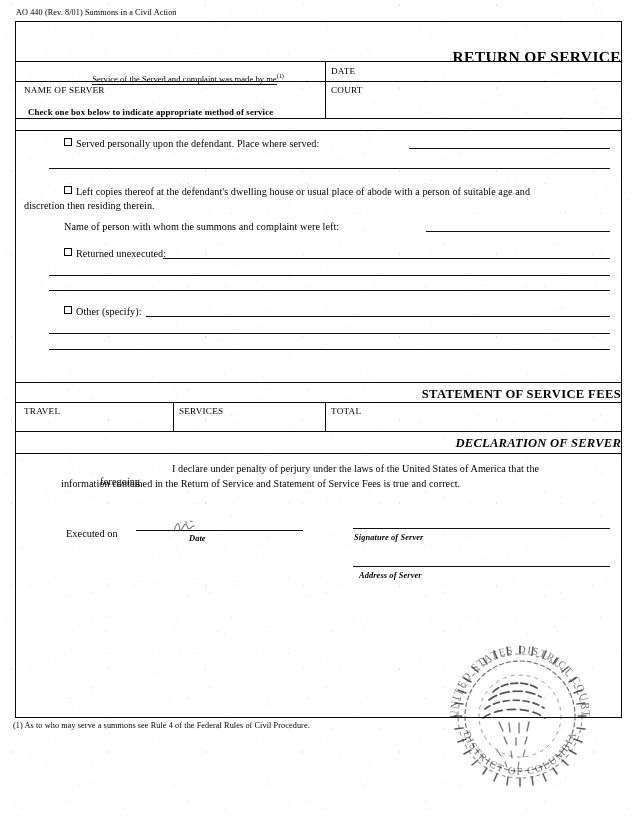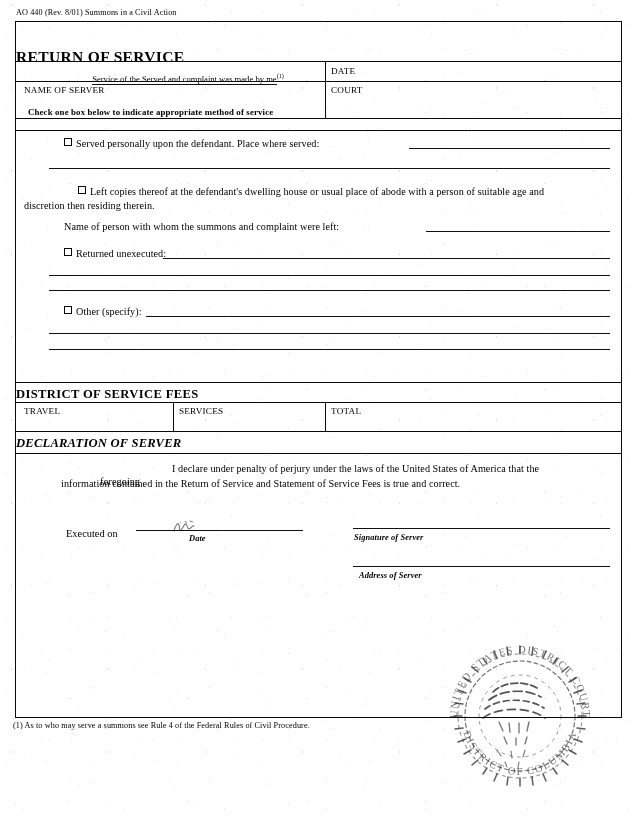--- a/index.html
+++ b/index.html
@@ -87,21 +87,21 @@
     top: 0;
     width: 0;
     border-left: 1.5px solid #0a0a0a;
   }
 
   
   .banner {
     position: absolute;
     left: 0;
     width: 100%;
-    text-align: left;
+    text-align: right;
     font-weight: bold;
     letter-spacing: .35px;
   }
   #banner-return   { top: 26px; font-size: 15.5px; }
   #banner-fees     { top: 365px; font-size: 12.6px; }
   #banner-decl     { top: 414px; font-size: 12.6px; font-style: italic; letter-spacing:.2px; }
 
   
   .celllabel {
     position: absolute;
@@ -241,21 +241,21 @@
 
     <div id="check-note">Check one box below to indicate appropriate method of service</div>
     <div class="hrule" style="top:108px;"></div>
 
     <div class="bodytext" style="left:48px; top:115px; width:360px;">
       <span class="cbox"></span><span>Served personally upon the defendant.  Place where served:</span>
     </div>
     <div class="fill" style="left:393px; top:126px; width:201px;"></div>
     <div class="fill" style="left:33px;  top:146px; width:561px;"></div>
 
-    <div class="bodytext" style="left:48px; top:163px; width:556px;margin-left:14px;">
+    <div class="bodytext" style="left:48px; top:163px; width:556px;">
       <span class="cbox"></span><span>Left copies thereof at the defendant's dwelling house or usual place of abode with a person of    suitable age and</span>
     </div>
     <div class="bodytext" style="left:8px; top:177px; width:400px;">discretion then residing therein.</div>
 
     <div class="bodytext" style="left:48px; top:198px; width:360px;">Name of person with whom the summons and complaint were left:</div>
     <div class="fill" style="left:410px; top:209px; width:184px;"></div>
 
     <div class="bodytext" style="left:48px; top:225px; width:200px;">
       <span class="cbox"></span><span>Returned unexecuted:</span>
     </div>
@@ -264,21 +264,21 @@
     <div class="fill" style="left:33px;  top:268px; width:561px;"></div>
 
     <div class="bodytext" style="left:48px; top:283px; width:200px;">
       <span class="cbox"></span><span>Other (specify):</span>
     </div>
     <div class="fill" style="left:130px; top:294px; width:464px;"></div>
     <div class="fill" style="left:33px;  top:311px; width:561px;"></div>
     <div class="fill" style="left:33px;  top:327px; width:561px;"></div>
 
     <div class="hrule" style="top:360px;"></div>
-    <div class="banner" id="banner-fees">DISTRICT OF SERVICE FEES</div>
+    <div class="banner" id="banner-fees">STATEMENT OF SERVICE FEES</div>
     <div class="hrule" style="top:380px;"></div>
 
     <div class="celllabel" style="left:8px;   top:384px;">TRAVEL</div>
     <div class="celllabel" style="left:163px; top:384px;">SERVICES</div>
     <div class="celllabel" style="left:315px; top:384px;">TOTAL</div>
 
     <div class="celllabel" style="left:8px;   top:396px; font-size:9px;"></div>
     <div class="celllabel" style="left:163px; top:396px; font-size:9px;"></div>
     <div class="celllabel" style="left:315px; top:396px; font-size:9px;"></div>
 

